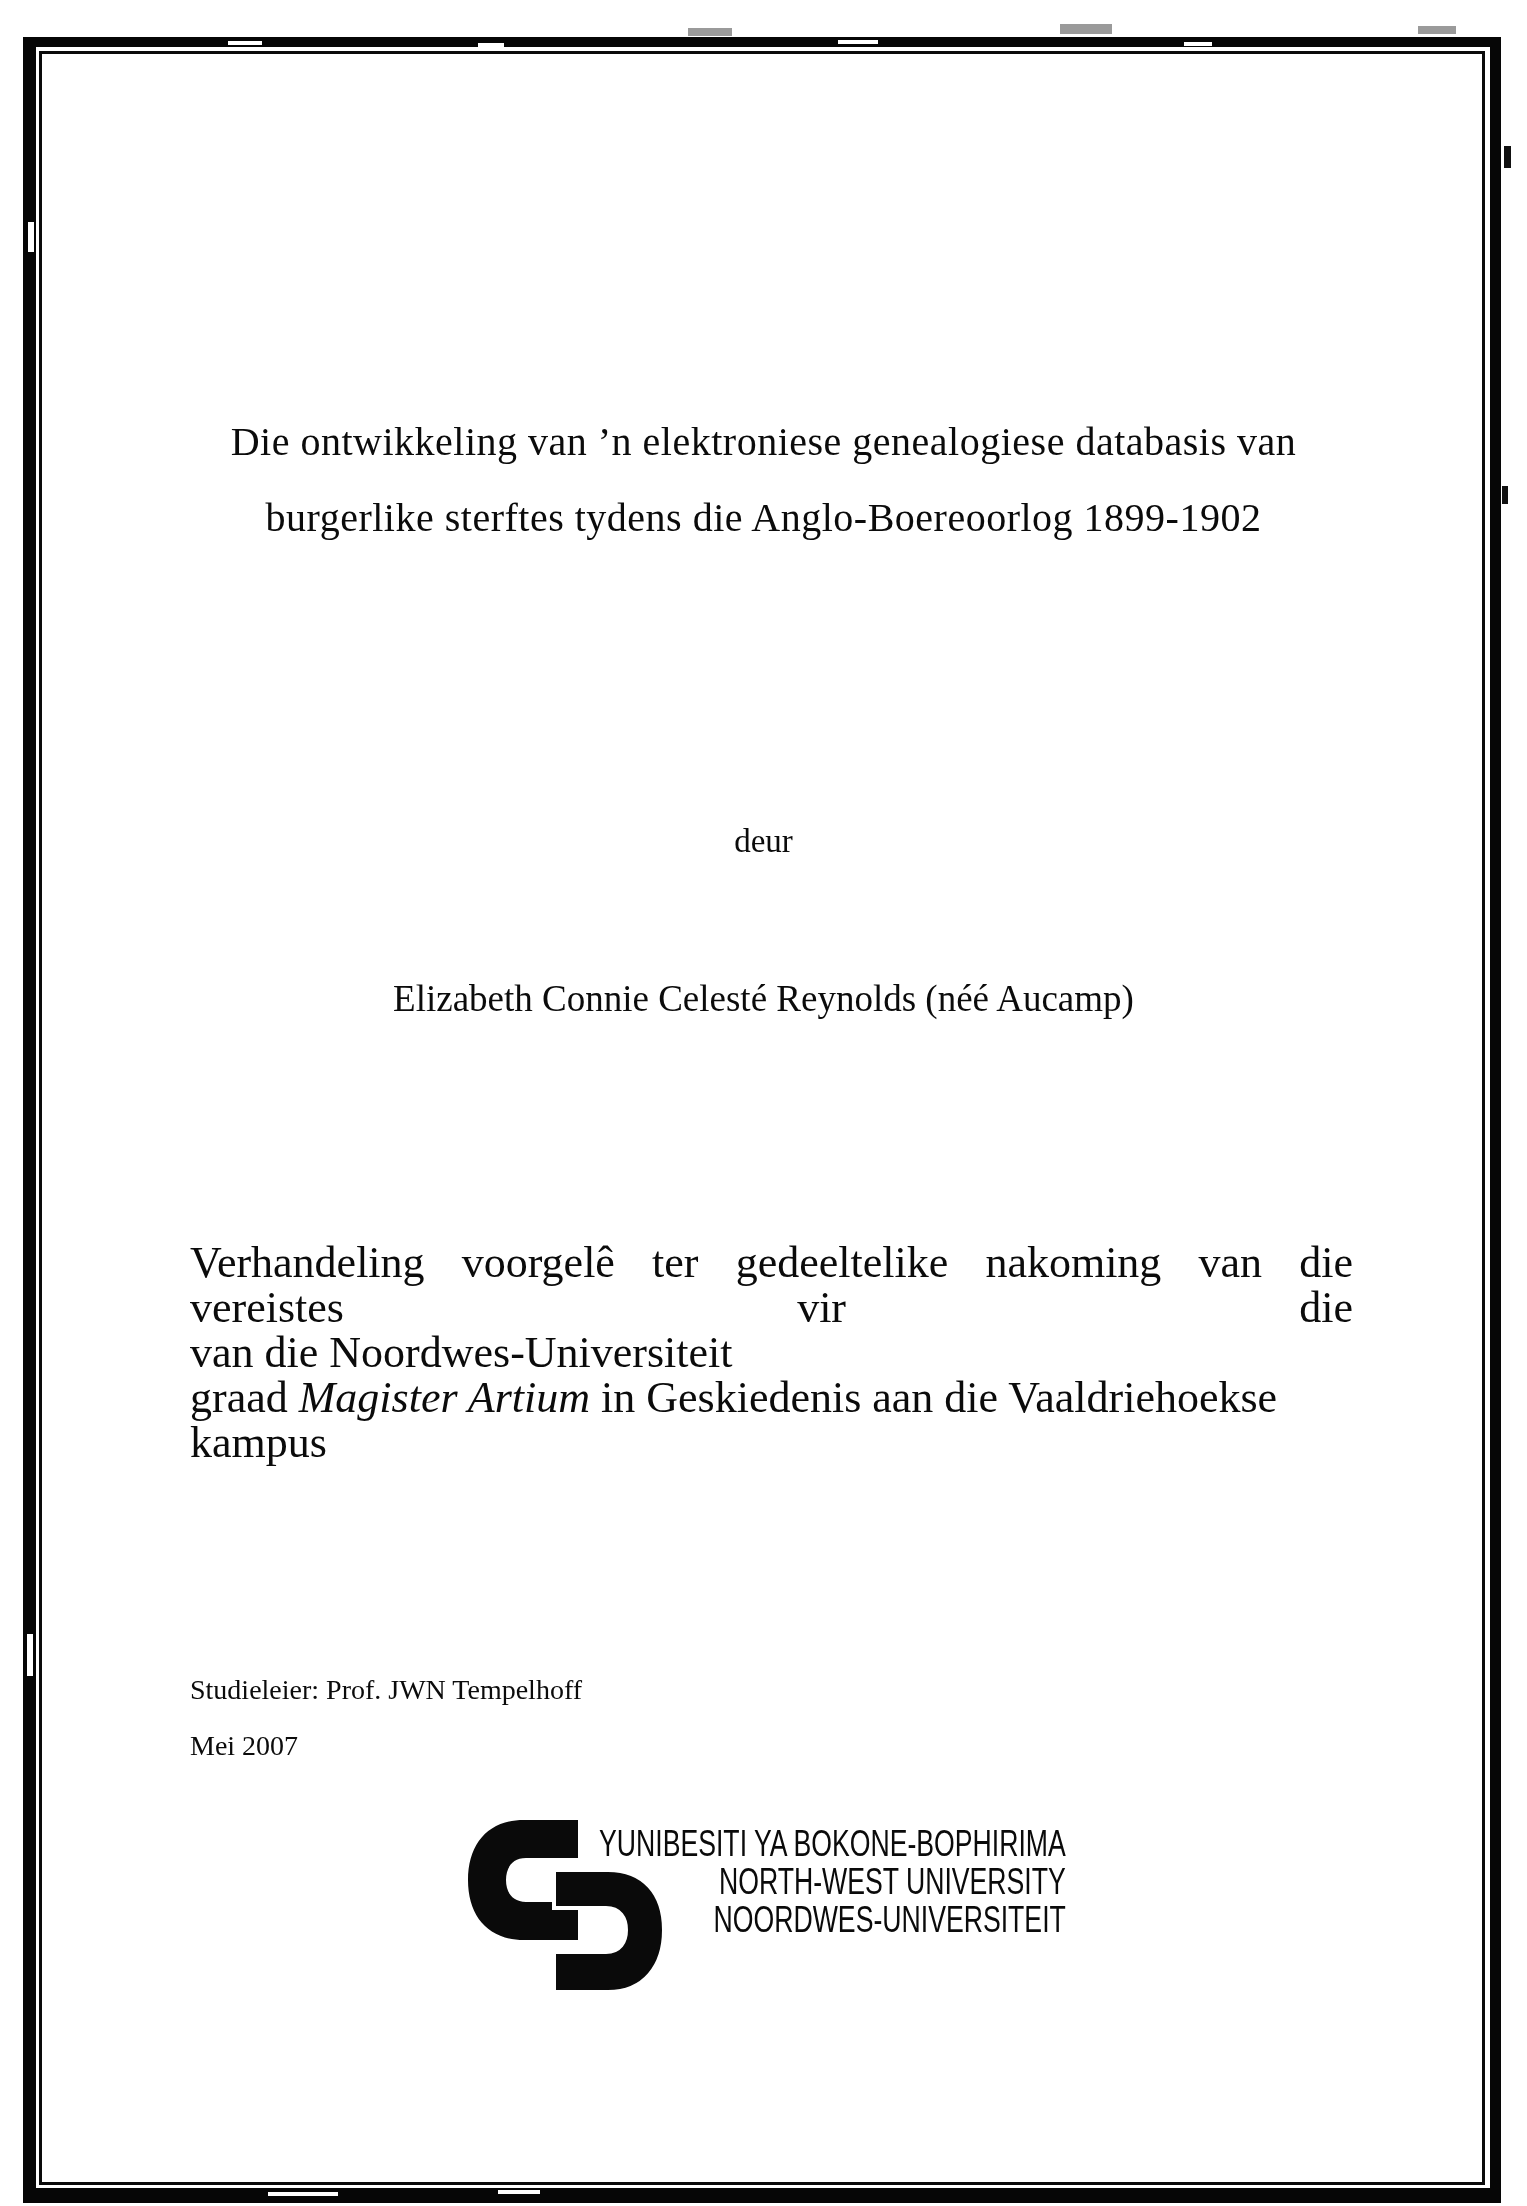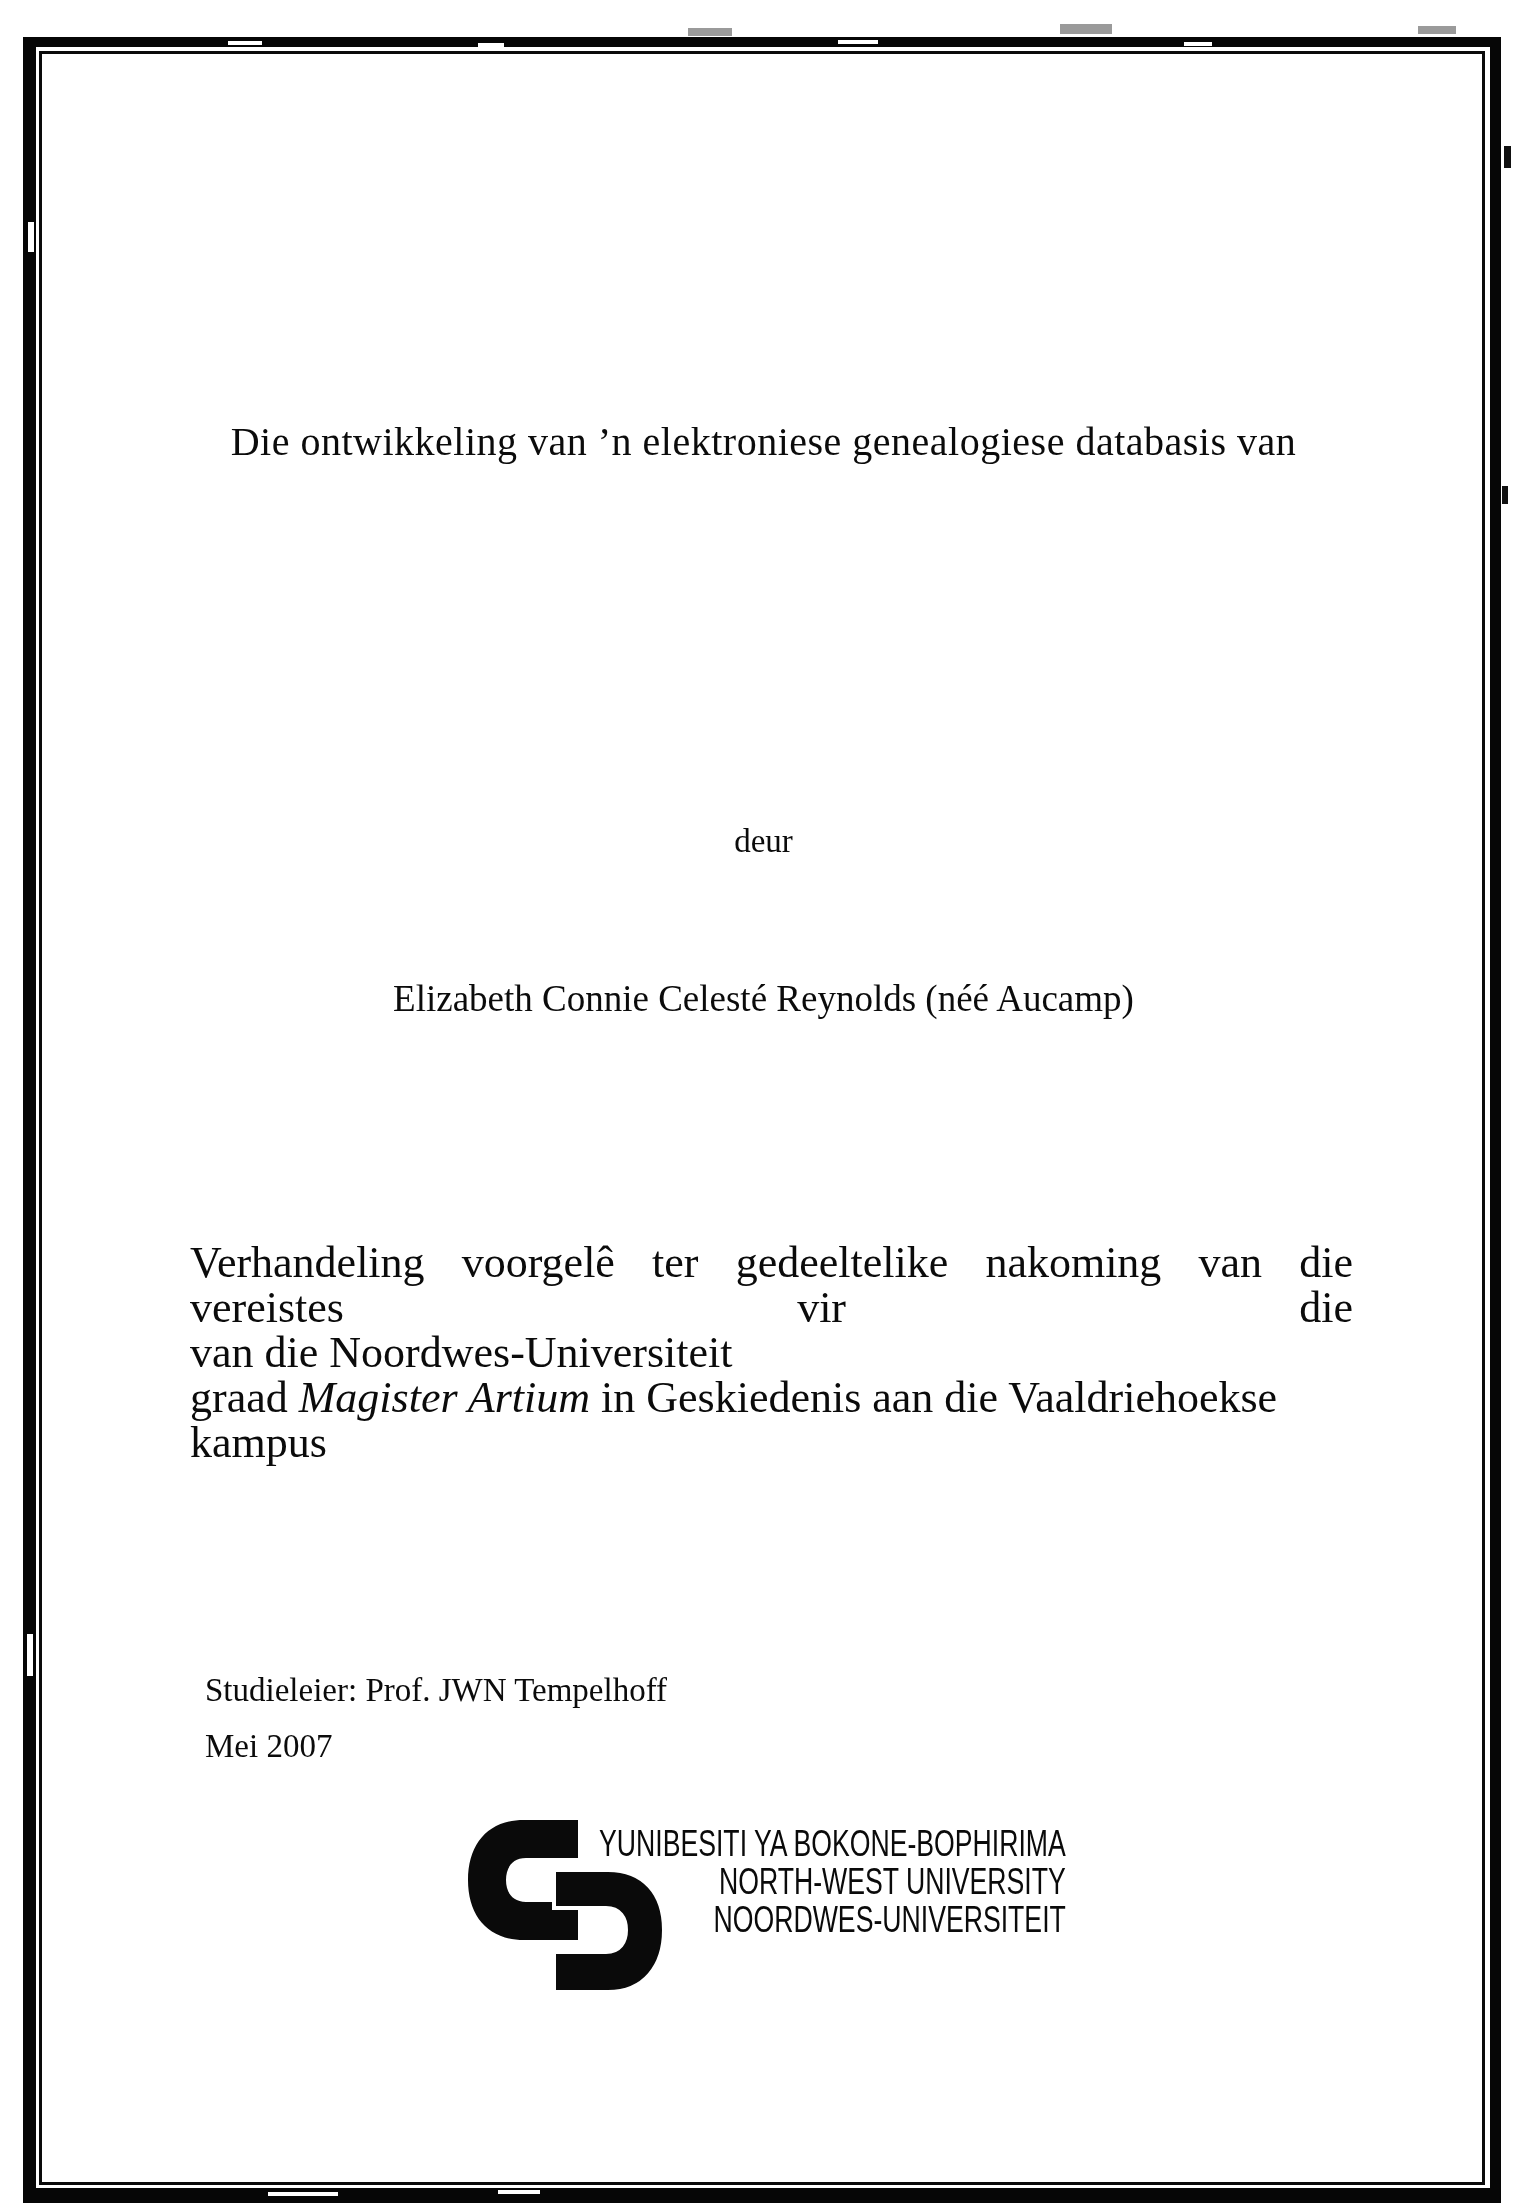--- a/index.html
+++ b/index.html
@@ -42,22 +42,22 @@
     position:absolute;left:0;right:0;top:960px;
     text-align:center;font-size:37px;line-height:46px;
   }
   .declaration{
     position:absolute;left:190px;width:1163px;top:1224px;
     font-size:44px;line-height:45px;
   }
   .decl-justify{text-align:justify;text-align-last:justify;}
   .italic{font-style:italic;}
   .supervisor-block{
-    position:absolute;left:205px;top:1646px;
-    font-size:33px;line-height:56px;
+    position:absolute;left:190px;top:1646px;
+    font-size:28px;line-height:56px;
   }
   
   .logo-mark{position:absolute;left:466px;top:1802px;width:200px;height:174px;}
   .logo-text{
     position:absolute;right:461px;top:1809px;
     font-family:"Liberation Sans","DejaVu Sans",sans-serif;
     font-size:36px;line-height:38px;
     text-align:right;color:#0a0a0a;
     transform:scaleX(.74);transform-origin:100% 50%;
     white-space:nowrap;
@@ -82,20 +82,21 @@
   <div class="artifact a-white" style="left:27px;top:1618px;width:6px;height:42px"></div>
   <div class="artifact a-white" style="left:268px;top:2176px;width:70px;height:4px"></div>
   <div class="artifact a-white" style="left:498px;top:2174px;width:42px;height:4px"></div>
   <div class="artifact a-gray" style="left:1310px;top:2190px;width:58px;height:6px"></div>
   <div class="artifact a-gray" style="left:1428px;top:2192px;width:30px;height:5px"></div>
   <div class="artifact a-black" style="left:1504px;top:130px;width:7px;height:22px"></div>
   <div class="artifact a-black" style="left:1502px;top:470px;width:6px;height:18px"></div>
 
   <div class="thesis-title">
     <div>Die ontwikkeling van ’n elektroniese genealogiese databasis van</div>
+    <div>burgerlike sterftes tydens die Anglo-Boereoorlog 1899-1902</div>
   </div>
 
   <div class="byline">deur</div>
 
   <div class="author">Elizabeth Connie Celesté Reynolds (néé Aucamp)</div>
 
   <div class="declaration">
     <div class="decl-justify">Verhandeling voorgelê ter gedeeltelike nakoming van die vereistes vir die</div>
     <div>van die Noordwes-Universiteit</div>
     <div><span>graad </span><span class="italic">Magister Artium</span><span> in Geskiedenis aan die Vaaldriehoekse kampus</span></div>

